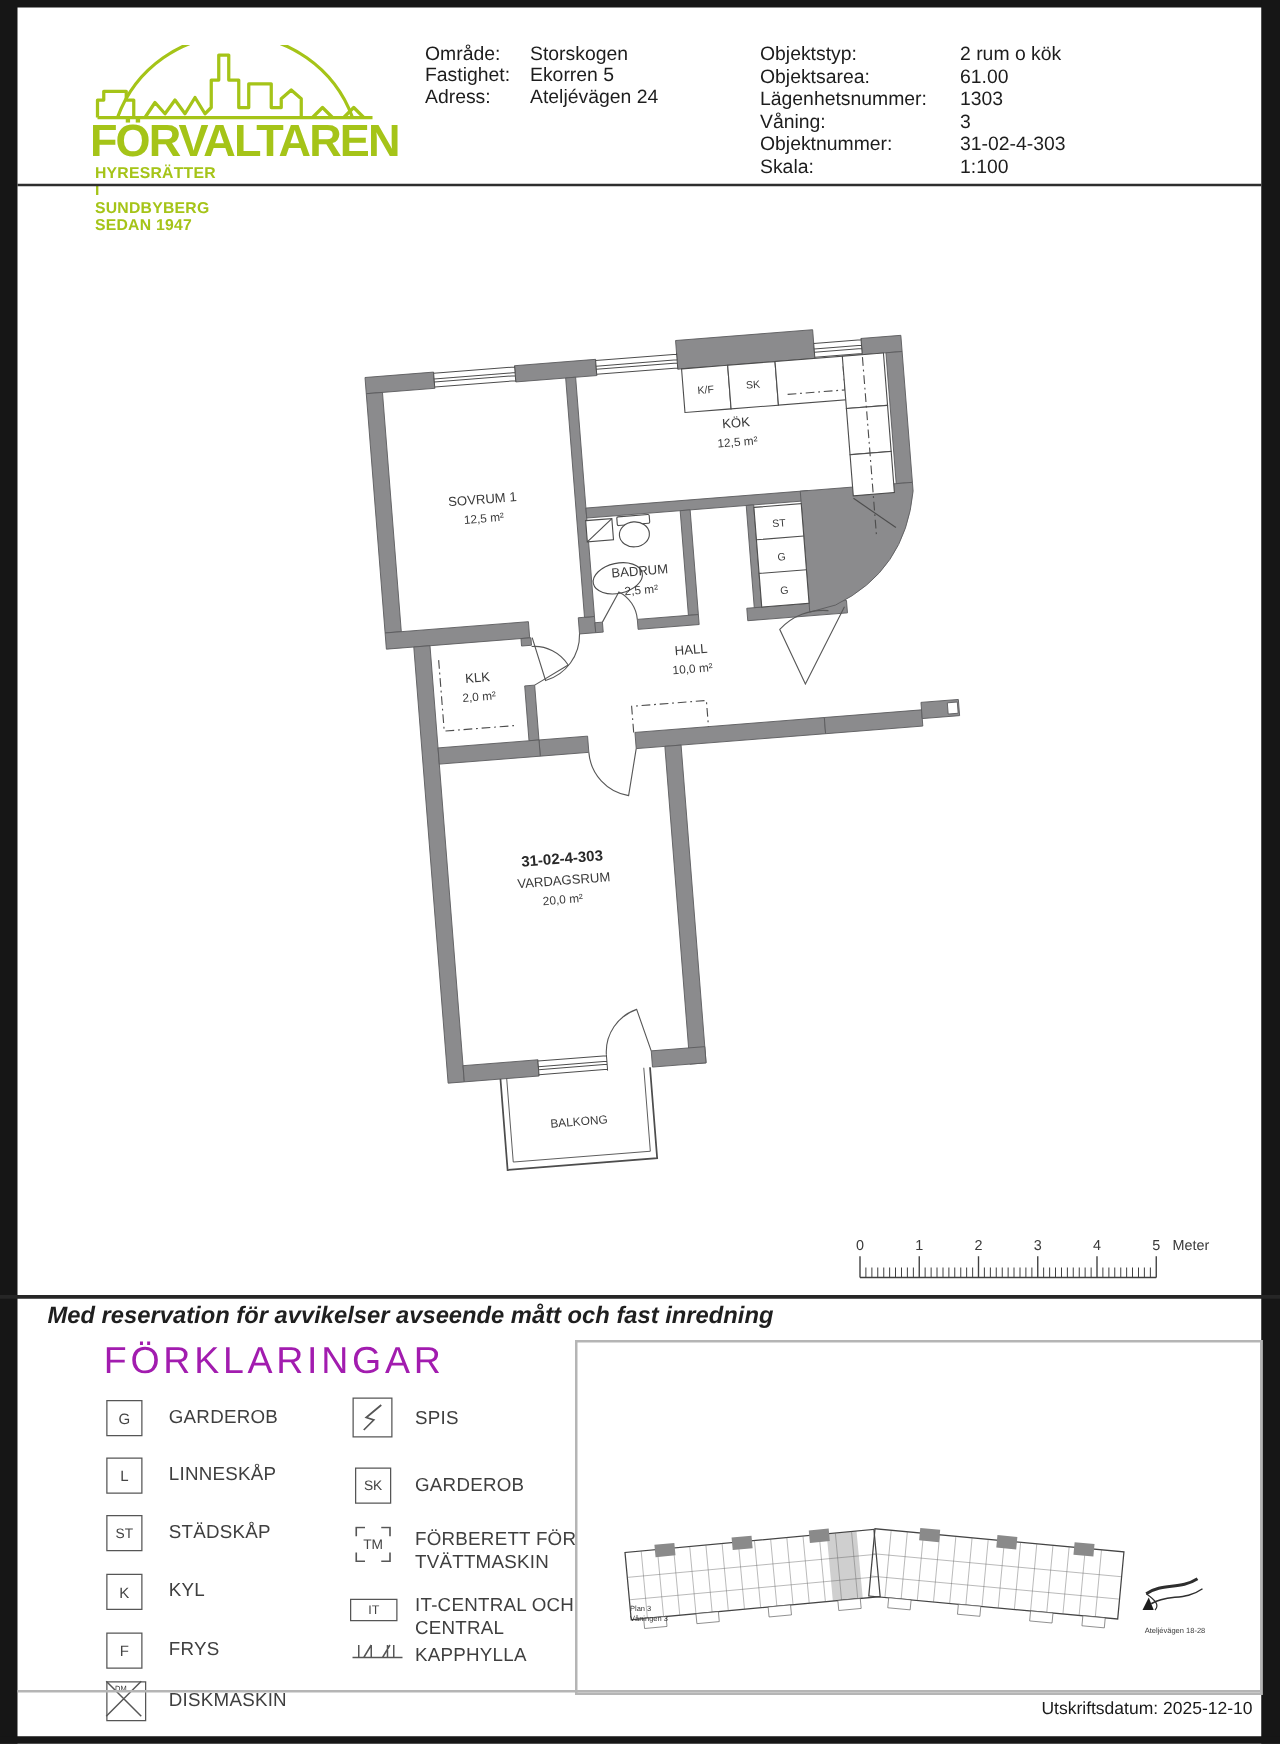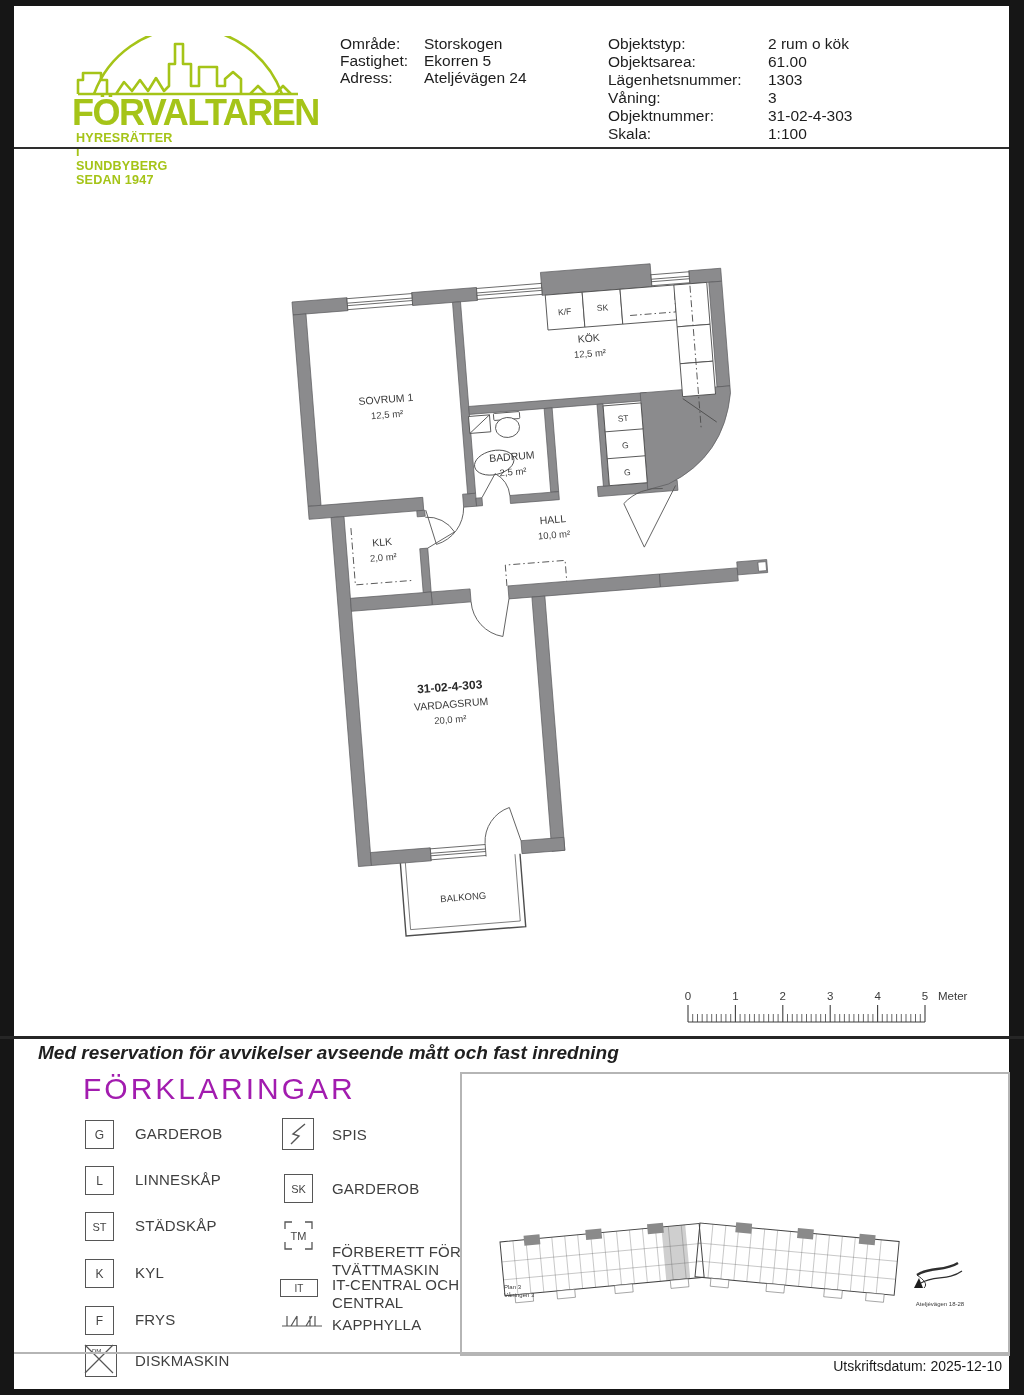--- a/index.html
+++ b/index.html
@@ -267,21 +267,21 @@
       <span>SK</span>
     </div>
   <div class="llabel" style="left:332px;top:1180px;">GARDEROB</div>
 
   <div class="lbox" style="left:284px;top:1221px;width:29px;height:29px;border:none;font-size:11px;">
     <svg width="29" height="29" viewBox="0 0 29 29" style="position:absolute;left:0;top:0;">
       <path d="M1,8 V1 H8 M21,1 H28 V8 M28,21 V28 H21 M8,28 H1 V21" stroke="#565656" stroke-width="1.3" fill="none"></path>
     </svg>
     <span>TM</span>
   </div>
-  <div class="llabel" style="left:332px;top:1223px;width:145px;margin-top:20px;">FÖRBERETT FÖR TVÄTTMASKIN</div>
+  <div class="llabel" style="left:332px;top:1223px;width:145px;">FÖRBERETT FÖR TVÄTTMASKIN</div>
 
   <div class="lbox" style="left:280px;top:1279px;width:36px;height:16px;font-size:10px;">
       <span>IT</span>
     </div>
   <div class="llabel" style="left:332px;top:1276px;width:160px;">IT-CENTRAL OCH EL-CENTRAL</div>
 
   <div class="abs" style="left:280px;top:1312px;">
     <svg width="44" height="18" viewBox="0 0 44 18">
       <path d="M2,14 H42 M7,14 V4 M11,14 L17,4 M17,4 V14 M26,14 L32,4 M30,14 V4 M35,14 V4" stroke="#565656" stroke-width="1.2" fill="none"></path>
     </svg>

